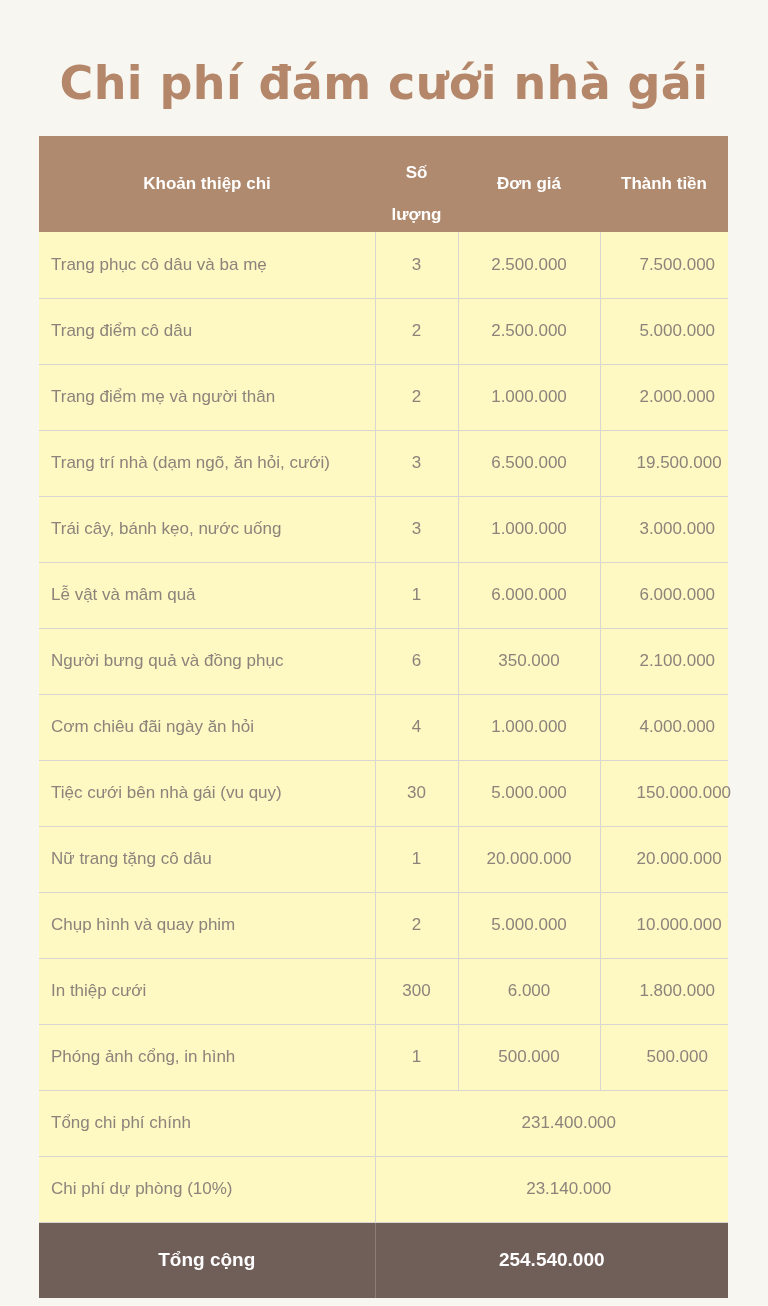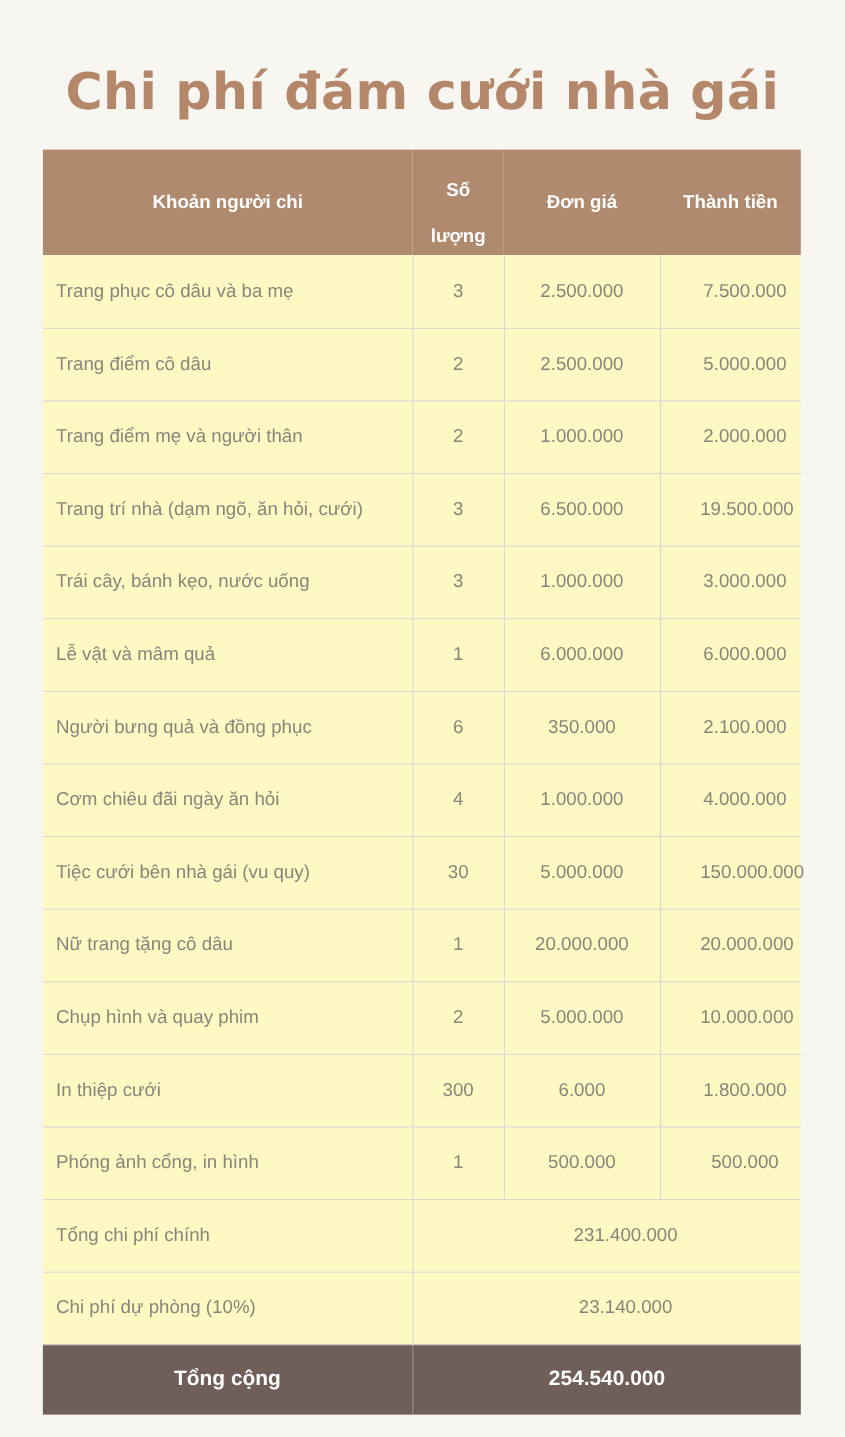--- a/index.html
+++ b/index.html
@@ -113,21 +113,21 @@
   tbody tr.summary-row td.cell-merged {
     text-align: center;
     border-right: none;
     padding-left: 44px;
   }
 
   tr.grand-row {
     background: #705E58;
   }
   tr.grand-row td {
-    height: 64px;
+    height: 76px;
     border-bottom: none;
     border-right: 1px solid #8D7D76;
     color: #FFFFFF;
     font-weight: 700;
     font-size: 19px;
     text-align: center;
   }
   tr.grand-row td.cell-merged {
     border-right: none;
   }
@@ -148,21 +148,21 @@
   <div class="table-wrap">
     <table class="cost-table">
       <colgroup>
         <col class="c-item">
         <col class="c-qty">
         <col class="c-unit">
         <col class="c-total">
       </colgroup>
       <thead>
         <tr class="head-row">
-          <th class="th-item">Khoản người chi</th>
+          <th class="th-item">Khoản thiệp chi</th>
           <th class="th-qty">
             <span class="th-two-line">Số</span>
             <span class="th-two-line">lượng</span>
           </th>
           <th class="th-unit">Đơn giá</th>
           <th class="th-total">Thành tiền</th>
         </tr>
       </thead>
       <tbody>
 

